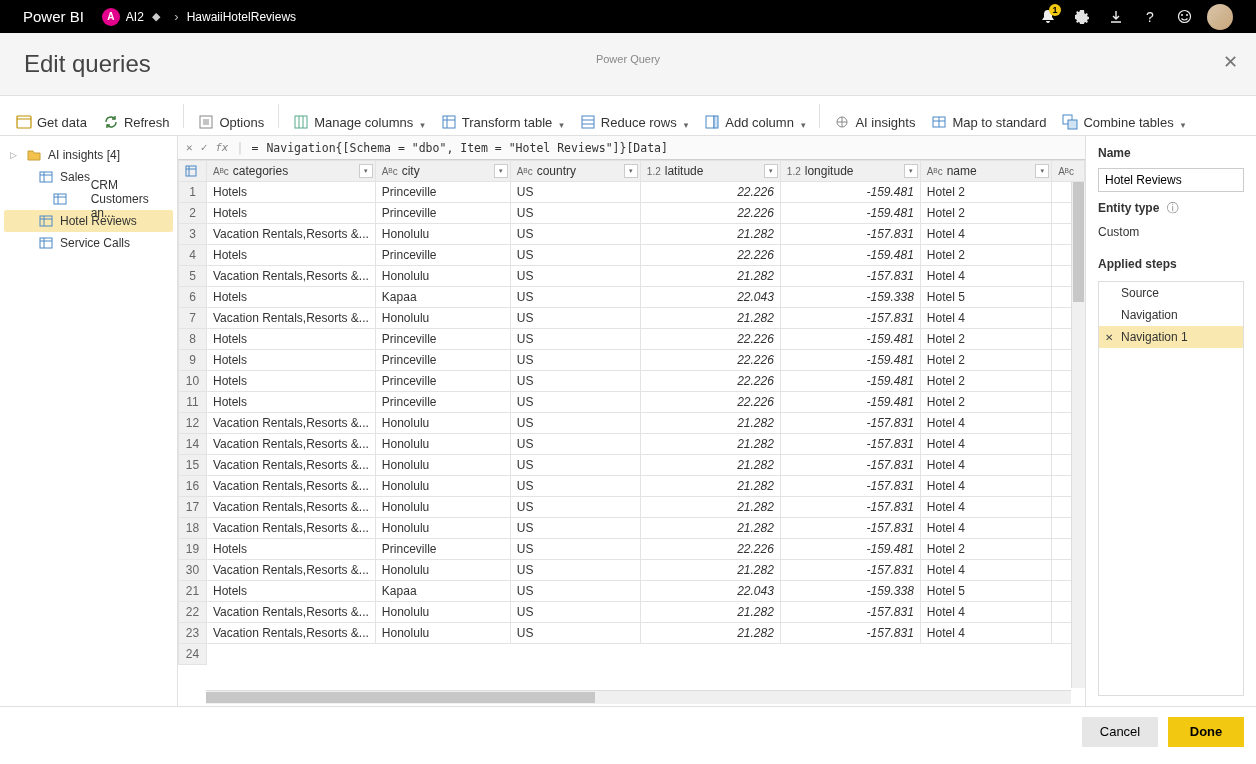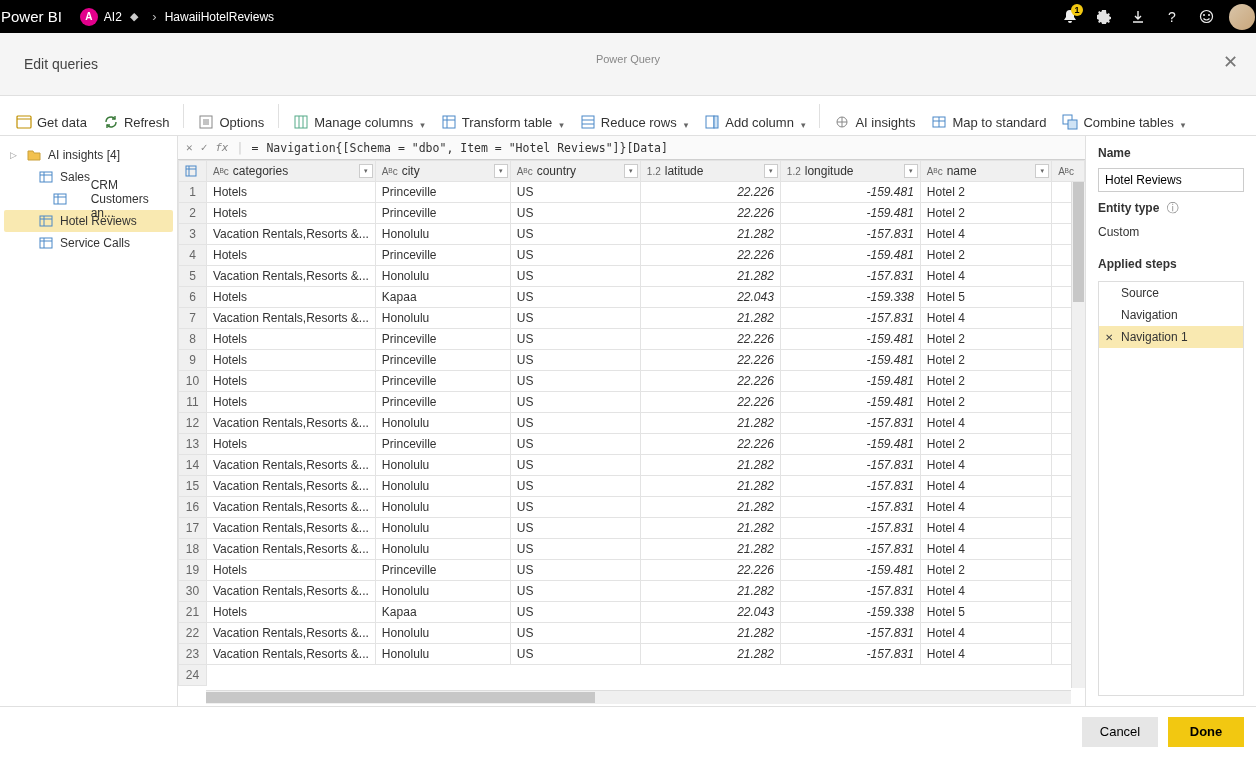--- a/index.html
+++ b/index.html
@@ -1,34 +1,34 @@
 <!DOCTYPE html>
 <html><head>
 <meta charset="utf-8">
 <style>
 * { box-sizing: border-box; margin: 0; padding: 0; }
 body { font-family: "Segoe UI", sans-serif; font-size: 12px; color: #333; background: #fff; width: 1256px; height: 764px; overflow: hidden; position: relative; }
 
 
-.topbar { background: #000; height: 33px; display: flex; align-items: center; color: #fff; padding: 0 1px; }
+.topbar { background: #000; height: 33px; display: flex; align-items: center; color: #fff; padding: 0 23px; }
 .topbar .logo { font-size: 15px; font-weight: 400; margin-right: 18px; }
 .topbar .ws-badge { width: 18px; height: 18px; border-radius: 50%; background: #e3008c; color: #fff; display: flex; align-items: center; justify-content: center; font-size: 10px; font-weight: 600; margin-right: 6px; }
 .topbar .ws-name { font-size: 12px; margin-right: 8px; }
 .topbar .crumb-sep { margin: 0 8px; color: #bbb; font-size: 13px; }
 .topbar .crumb-icon { font-size: 11px; margin-right: 6px; color: #ccc; }
 .topbar .crumb-item { font-size: 12px; }
 .topbar .spacer { flex: 1; }
 .topbar .tb-icon { width: 34px; height: 33px; display: flex; align-items: center; justify-content: center; font-size: 14px; color: #eee; cursor: pointer; position: relative; }
 .topbar .avatar { width: 26px; height: 26px; border-radius: 50%; background: linear-gradient(135deg,#d9c5a9,#c8a67b); margin-left: 6px; }
 .notif-badge { position: absolute; top: 4px; right: 4px; background: #f2c811; color: #000; border-radius: 50%; width: 12px; height: 12px; font-size: 9px; display: flex; align-items: center; justify-content: center; font-weight: 600; }
 
 
 .subhead { height: 63px; border-bottom: 1px solid #e0e0e0; background: #f5f5f5; position: relative; display: flex; align-items: center; }
 .subhead .pq-label { position: absolute; top: 20px; left: 50%; transform: translateX(-50%); font-size: 11px; color: #888; }
-.subhead .title { font-size: 14px; font-weight: 400; color: #444; margin-left: 24px; }
+.subhead .title { font-size: 24px; font-weight: 400; color: #444; margin-left: 24px; }
 .subhead .close { position: absolute; right: 18px; top: 18px; font-size: 18px; color: #777; cursor: pointer; }
 
 
 .ribbon { height: 40px; border-bottom: 1px solid #e0e0e0; display: flex; align-items: center; padding: 0 10px; gap: 4px; }
 .ribbon .btn { display: flex; align-items: flex-end; height: 28px; padding: 0 6px; gap: 5px; cursor: pointer; border-radius: 2px; font-size: 13px; color: #333; white-space: nowrap; }
 .ribbon .icn { width: 16px; height: 16px; display: inline-flex; align-items: center; justify-content: center; }
 .ribbon .chev { font-size: 9px; color: #666; margin-left: 2px; }
 .ribbon .sep { width: 1px; height: 24px; background: #e0e0e0; margin: 0 4px; }
 
 
@@ -420,30 +420,20 @@
                 <td class="rowhead">12</td>
                 <td>Vacation Rentals,Resorts &amp;...</td>
                 <td>Honolulu</td>
                 <td>US</td>
                 <td class="num">21.282</td>
                 <td class="num">-157.831</td>
                 <td>Hotel 4</td>
                 <td></td>
               </tr>
               <tr>
-                <td class="rowhead">13</td>
-                <td>Hotels</td>
-                <td>Princeville</td>
-                <td>US</td>
-                <td class="num">22.226</td>
-                <td class="num">-159.481</td>
-                <td>Hotel 2</td>
-                <td></td>
-              </tr>
-              <tr>
                 <td class="rowhead">14</td>
                 <td>Vacation Rentals,Resorts &amp;...</td>
                 <td>Honolulu</td>
                 <td>US</td>
                 <td class="num">21.282</td>
                 <td class="num">-157.831</td>
                 <td>Hotel 4</td>
                 <td></td>
               </tr>
               <tr>

